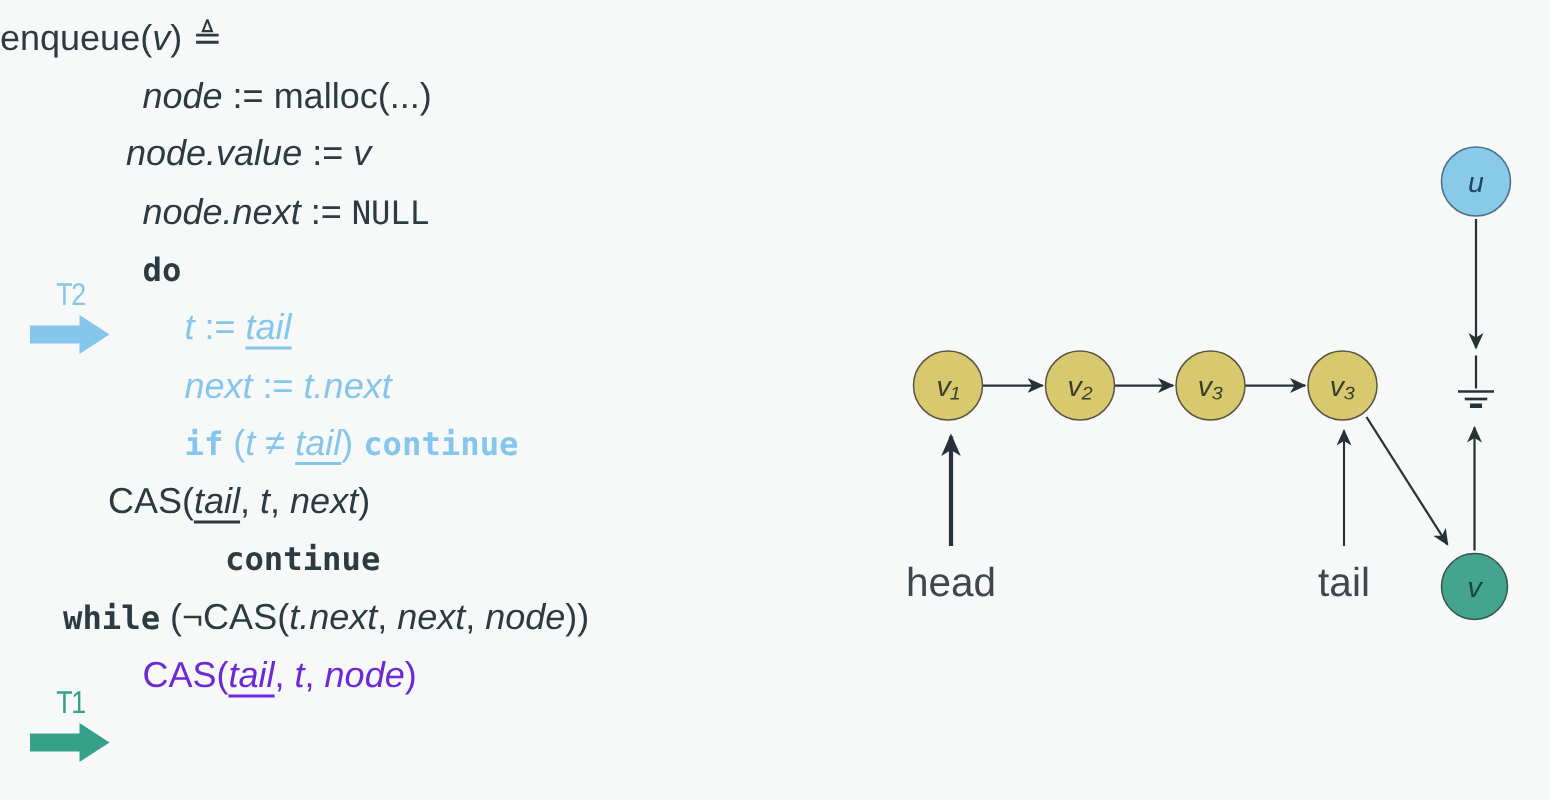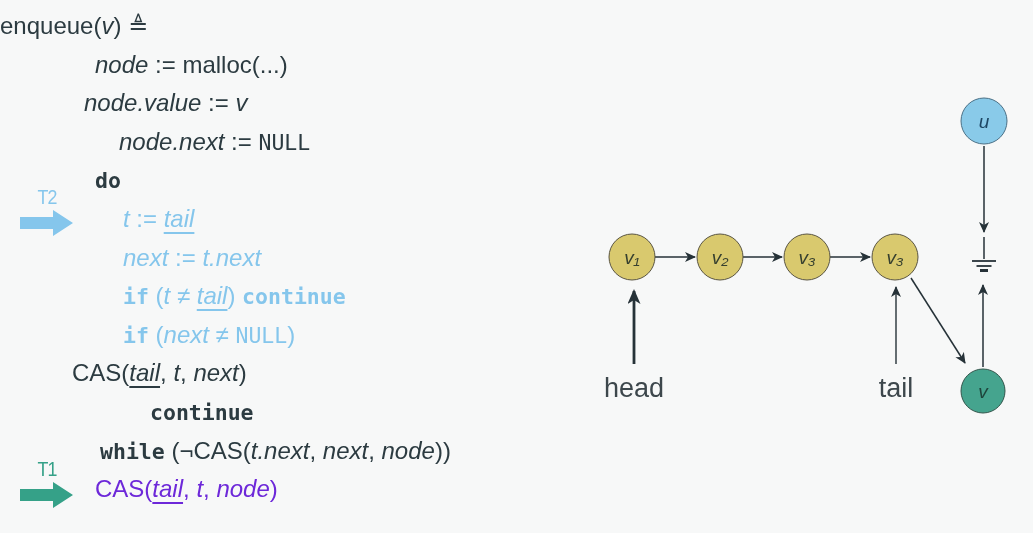--- a/index.html
+++ b/index.html
@@ -39,29 +39,28 @@
   }
 </style>
 </head>
 <body>
 
 <div class="code-block">
   <div>
       <div class="code-line c-dark" style=""><span class="tk-p">enqueue(</span><span class="tk-v">v</span><span class="tk-p">) </span><span class="tk-p">≜</span></div>
       <div class="code-line c-dark" style="padding-left: 95px;"><span class="tk-v">node</span><span class="tk-p"> := </span><span class="tk-p">malloc(...)</span></div>
       <div class="code-line c-dark" style="padding-left: 84px;"><span class="tk-v">node.value</span><span class="tk-p"> := </span><span class="tk-v">v</span></div>
-      <div class="code-line c-dark" style="padding-left: 95px; margin-left: 24px;"><span class="tk-v">node.next</span><span class="tk-p"> := </span><span class="tk-m">NULL</span></div>
+      <div class="code-line c-dark" style="padding-left: 95px;"><span class="tk-v">node.next</span><span class="tk-p"> := </span><span class="tk-m">NULL</span></div>
       <div class="code-line c-dark" style="padding-left: 95px;"><span class="tk-k">do</span></div>
       <div class="code-line c-blue" style="padding-left: 123px;"><span class="tk-v">t</span><span class="tk-p"> := </span><span class="tk-u">tail</span></div>
       <div class="code-line c-blue" style="padding-left: 123px;"><span class="tk-v">next</span><span class="tk-p"> := </span><span class="tk-v">t.next</span></div>
       <div class="code-line c-blue" style="padding-left: 123px;"><span class="tk-k">if</span><span class="tk-p"> (</span><span class="tk-v">t</span><span class="tk-p"> ≠ </span><span class="tk-u">tail</span><span class="tk-p">) </span><span class="tk-k">continue</span></div>
-      <div class="code-line c-blue" style="padding-left: 123px;"><span class="tk-k">if</span><span class="tk-p"> (</span><span class="tk-v">next</span><span class="tk-p"> ≠ </span><span class="tk-m">NULL</span><span class="tk-p">)</span></div>
       <div class="code-line c-dark" style="padding-left: 72px;"><span class="tk-p">CAS(</span><span class="tk-u">tail</span><span class="tk-p">, </span><span class="tk-v">t</span><span class="tk-p">, </span><span class="tk-v">next</span><span class="tk-p">)</span></div>
       <div class="code-line c-dark" style="padding-left: 150px;"><span class="tk-k">continue</span></div>
-      <div class="code-line c-dark" style="padding-left: 100px;"><span class="tk-k">while</span><span class="tk-p"> (¬CAS(</span><span class="tk-v">t.next</span><span class="tk-p">, </span><span class="tk-v">next</span><span class="tk-p">, </span><span class="tk-v">node</span><span class="tk-p">))</span></div>
+      <div class="code-line c-dark" style="padding-left: 42px;"><span class="tk-k">while</span><span class="tk-p"> (¬CAS(</span><span class="tk-v">t.next</span><span class="tk-p">, </span><span class="tk-v">next</span><span class="tk-p">, </span><span class="tk-v">node</span><span class="tk-p">))</span></div>
       <div class="code-line c-green" style="padding-left: 95px;"><span class="tk-p">CAS(</span><span class="tk-u">tail</span><span class="tk-p">, </span><span class="tk-v">t</span><span class="tk-p">, </span><span class="tk-v">node</span><span class="tk-p">)</span></div>
     </div>
 </div>
 
 <div class="thread-marker" style="left:20px;top:186px;">
   <div class="thread-label t-blue">T2</div>
   <svg class="thread-arrow" width="54" height="26" viewBox="0 0 54 26">
     <polygon points="0,7 33,7 33,0 53,13 33,26 33,19 0,19" fill="#85c6ec"></polygon>
   </svg>
 </div>

